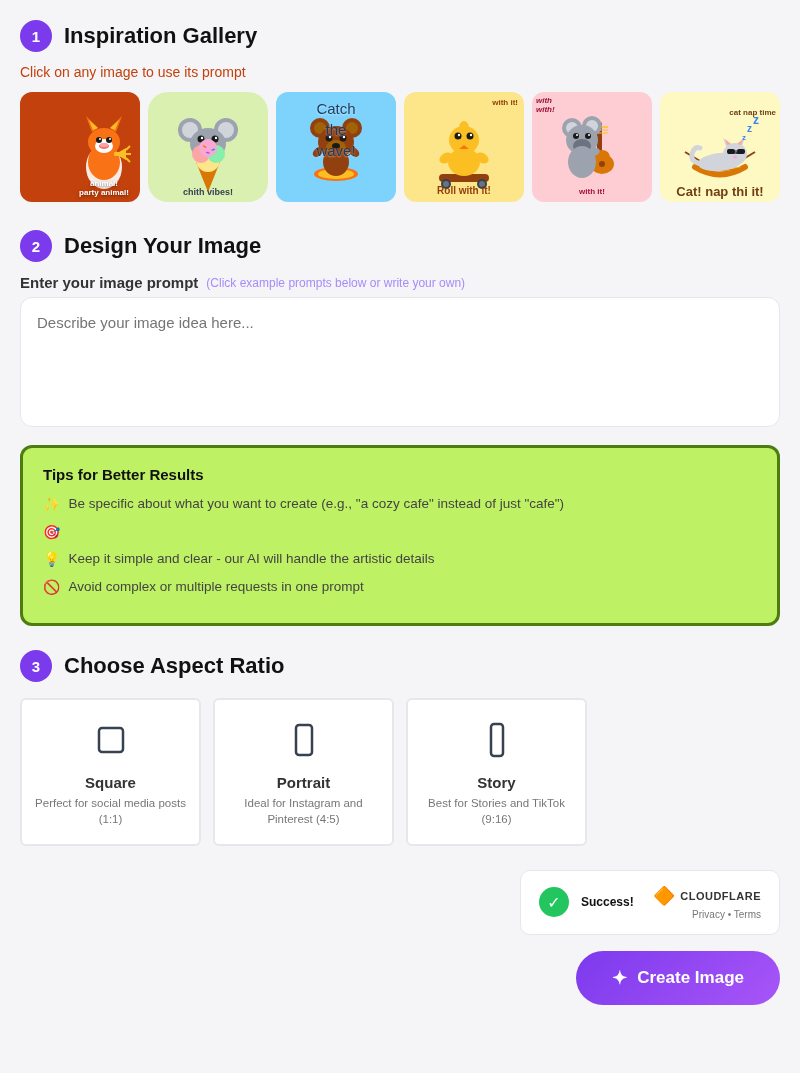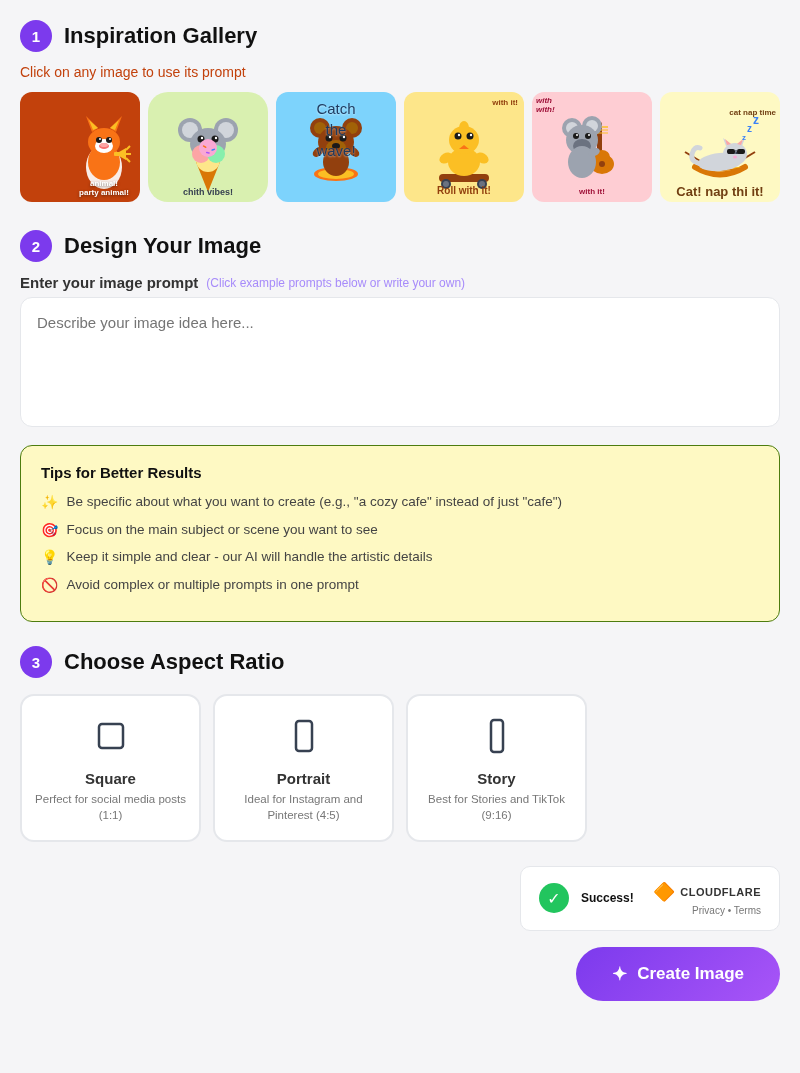--- a/index.html
+++ b/index.html
@@ -113,25 +113,25 @@
       padding: 16px;
       font-size: 15px;
       color: #9ca3af;
       resize: none;
       outline: none;
       background: white;
       font-family: inherit;
     }
 
     .tips-box {
-      background: #fef9c3;
+      background: #bef264;
       border-radius: 12px;
       padding: 18px 20px;
       margin-top: 14px;
-      border: 1px solid #4d7c0f;
+      border: 3px solid #4d7c0f;
     }
 
     .tips-title {
       font-size: 15px;
       font-weight: 700;
       margin-bottom: 12px;
       color: #111;
     }
 
     .tip-item {
@@ -157,21 +157,21 @@
     .ratio-grid {
       display: grid;
       grid-template-columns: repeat(4, 1fr);
       gap: 12px;
       margin-top: 16px;
     }
 
     .ratio-card {
       background: white;
       border: 2px solid #e5e7eb;
-      border-radius: 14px;
+      border-radius: 6px;
       padding: 20px 12px 16px;
       display: flex;
       flex-direction: column;
       align-items: center;
       cursor: pointer;
       transition: all 0.2s;
     }
 
     .ratio-card.active {
       background: linear-gradient(135deg, #ec4899, #f97316);
@@ -534,29 +534,28 @@
 
   <div class="tips-box">
     <div class="tips-title">Tips for Better Results</div>
 
     <div class="tip-item">
       <span class="tip-icon">✨</span>
       <span>Be specific about what you want to create (e.g., "a cozy cafe" instead of just "cafe")</span>
     </div>
     <div class="tip-item">
       <span class="tip-icon">🎯</span>
-      <span>Focus on the main subject or scene you want to see</span>
     </div>
     <div class="tip-item">
       <span class="tip-icon">💡</span>
       <span>Keep it simple and clear - our AI will handle the artistic details</span>
     </div>
     <div class="tip-item">
       <span class="tip-icon">🚫</span>
-      <span>Avoid complex or multiple prompts in one prompt</span>
+      <span>Avoid complex or multiple requests in one prompt</span>
     </div>
   </div>
 </section>
 
 <section class="section-ratio">
   <div class="section-header">
     <div class="step-circle">3</div>
     <h2 class="section-title">Choose Aspect Ratio</h2>
   </div>
 

